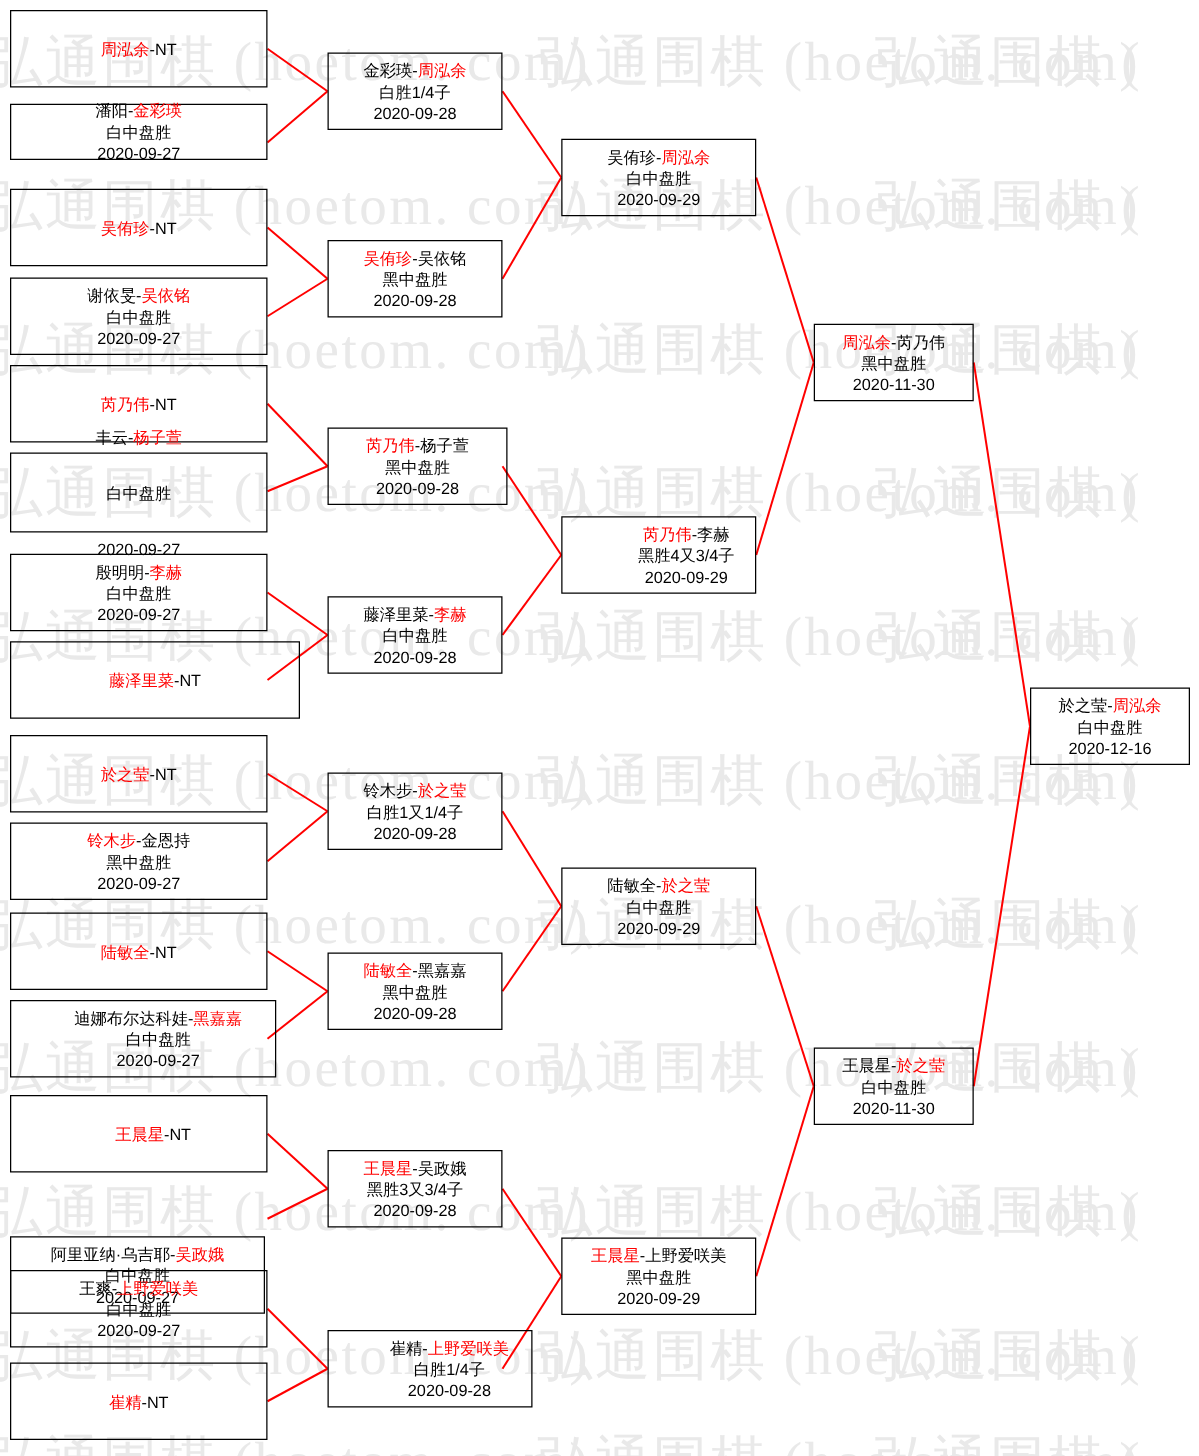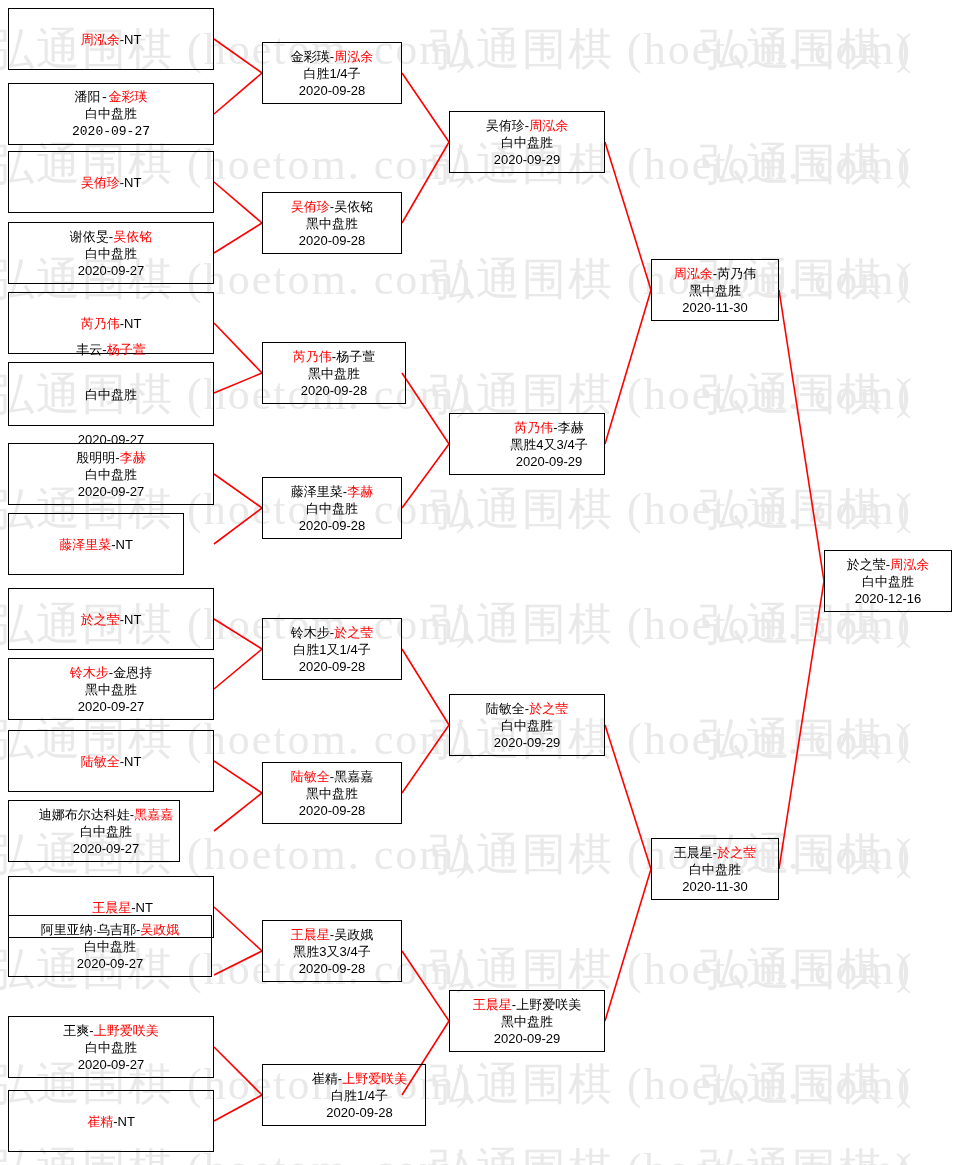--- a/index.html
+++ b/index.html
@@ -95,21 +95,21 @@
     <line x1="605" y1="725" x2="651" y2="869" stroke="#ff0000" stroke-width="1.6"></line>
     <line x1="605" y1="1021" x2="651" y2="869" stroke="#ff0000" stroke-width="1.6"></line>
     <line x1="779" y1="290" x2="824" y2="581" stroke="#ff0000" stroke-width="1.6"></line>
     <line x1="779" y1="869" x2="824" y2="581" stroke="#ff0000" stroke-width="1.6"></line>
   </svg>
 
 <div id="bracket">
     <div class="node" style="left: 8px; top: 8px; width: 206px; height: 62px; border-color: rgb(0, 0, 0);">
       <div class="players ln"><span class="r">周泓余</span><span class="k">-</span><span class="k">NT</span></div>
     </div>
-    <div class="node" style="left: 8px; top: 83px; width: 206px; height: 62px; border-color: rgb(0, 0, 0); font-family: Liberation Mono, monospace;">
+    <div class="node" style="left: 8px; top: 83px; width: 206px; height: 45px; border-color: rgb(0, 0, 0);">
       <div class="players ln"><span class="k">潘阳</span><span class="k">-</span><span class="r">金彩瑛</span></div>
       <div class="ln">白中盘胜</div>
       <div class="ln">2020-09-27</div>
     </div>
     <div class="node" style="left: 8px; top: 151px; width: 206px; height: 62px; border-color: rgb(0, 0, 0);">
       <div class="players ln"><span class="r">吴侑珍</span><span class="k">-</span><span class="k">NT</span></div>
     </div>
     <div class="node" style="left: 8px; top: 222px; width: 206px; height: 62px; border-color: rgb(0, 0, 0);">
       <div class="players ln"><span class="k">谢依旻</span><span class="k">-</span><span class="r">吴依铭</span></div>
       <div class="ln">白中盘胜</div>
@@ -121,43 +121,43 @@
     <div class="node" style="left: 8px; top: 362px; width: 206px; height: 64px; border-color: rgb(0, 0, 0); gap: 28px;">
       <div class="players ln"><span class="k">丰云</span><span class="k">-</span><span class="r">杨子萱</span></div>
       <div class="ln">白中盘胜</div>
       <div class="ln">2020-09-27</div>
     </div>
     <div class="node" style="left: 8px; top: 443px; width: 206px; height: 62px; border-color: rgb(0, 0, 0);">
       <div class="players ln"><span class="k">殷明明</span><span class="k">-</span><span class="r">李赫</span></div>
       <div class="ln">白中盘胜</div>
       <div class="ln">2020-09-27</div>
     </div>
-    <div class="node" style="left: 8px; top: 513px; width: 176px; height: 62px; border-color: rgb(0, 0, 0);">
+    <div class="node" style="left: 8px; top: 513px; width: 232px; height: 62px; border-color: rgb(0, 0, 0);">
       <div class="players ln"><span class="r">藤泽里菜</span><span class="k">-</span><span class="k">NT</span></div>
     </div>
     <div class="node" style="left: 8px; top: 588px; width: 206px; height: 62px; border-color: rgb(0, 0, 0);">
       <div class="players ln"><span class="r">於之莹</span><span class="k">-</span><span class="k">NT</span></div>
     </div>
     <div class="node" style="left: 8px; top: 658px; width: 206px; height: 62px; border-color: rgb(0, 0, 0);">
       <div class="players ln"><span class="r">铃木步</span><span class="k">-</span><span class="k">金恩持</span></div>
       <div class="ln">黑中盘胜</div>
       <div class="ln">2020-09-27</div>
     </div>
     <div class="node" style="left: 8px; top: 730px; width: 206px; height: 62px; border-color: rgb(0, 0, 0);">
       <div class="players ln"><span class="r">陆敏全</span><span class="k">-</span><span class="k">NT</span></div>
     </div>
-    <div class="node" style="left: 8px; top: 800px; width: 172px; height: 62px; border-color: rgb(0, 0, 0); padding-left: 24px;">
+    <div class="node" style="left: 8px; top: 800px; width: 213px; height: 62px; border-color: rgb(0, 0, 0); padding-left: 24px;">
       <div class="players ln"><span class="k">迪娜布尔达科娃</span><span class="k">-</span><span class="r">黑嘉嘉</span></div>
       <div class="ln">白中盘胜</div>
       <div class="ln">2020-09-27</div>
     </div>
     <div class="node" style="left: 8px; top: 876px; width: 206px; height: 62px; border-color: rgb(0, 0, 0); padding-left: 23px;">
       <div class="players ln"><span class="r">王晨星</span><span class="k">-</span><span class="k">NT</span></div>
     </div>
-    <div class="node" style="left: 8px; top: 915px; width: 204px; height: 62px; border-color: rgb(0, 0, 0);">
+    <div class="node" style="left: 8px; top: 989px; width: 204px; height: 62px; border-color: rgb(0, 0, 0);">
       <div class="players ln"><span class="k">阿里亚纳·乌吉耶</span><span class="k">-</span><span class="r">吴政娥</span></div>
       <div class="ln">白中盘胜</div>
       <div class="ln">2020-09-27</div>
     </div>
     <div class="node" style="left: 8px; top: 1016px; width: 206px; height: 62px; border-color: rgb(0, 0, 0);">
       <div class="players ln"><span class="k">王爽</span><span class="k">-</span><span class="r">上野爱咲美</span></div>
       <div class="ln">白中盘胜</div>
       <div class="ln">2020-09-27</div>
     </div>
     <div class="node" style="left: 8px; top: 1090px; width: 206px; height: 62px; border-color: rgb(0, 0, 0);">

